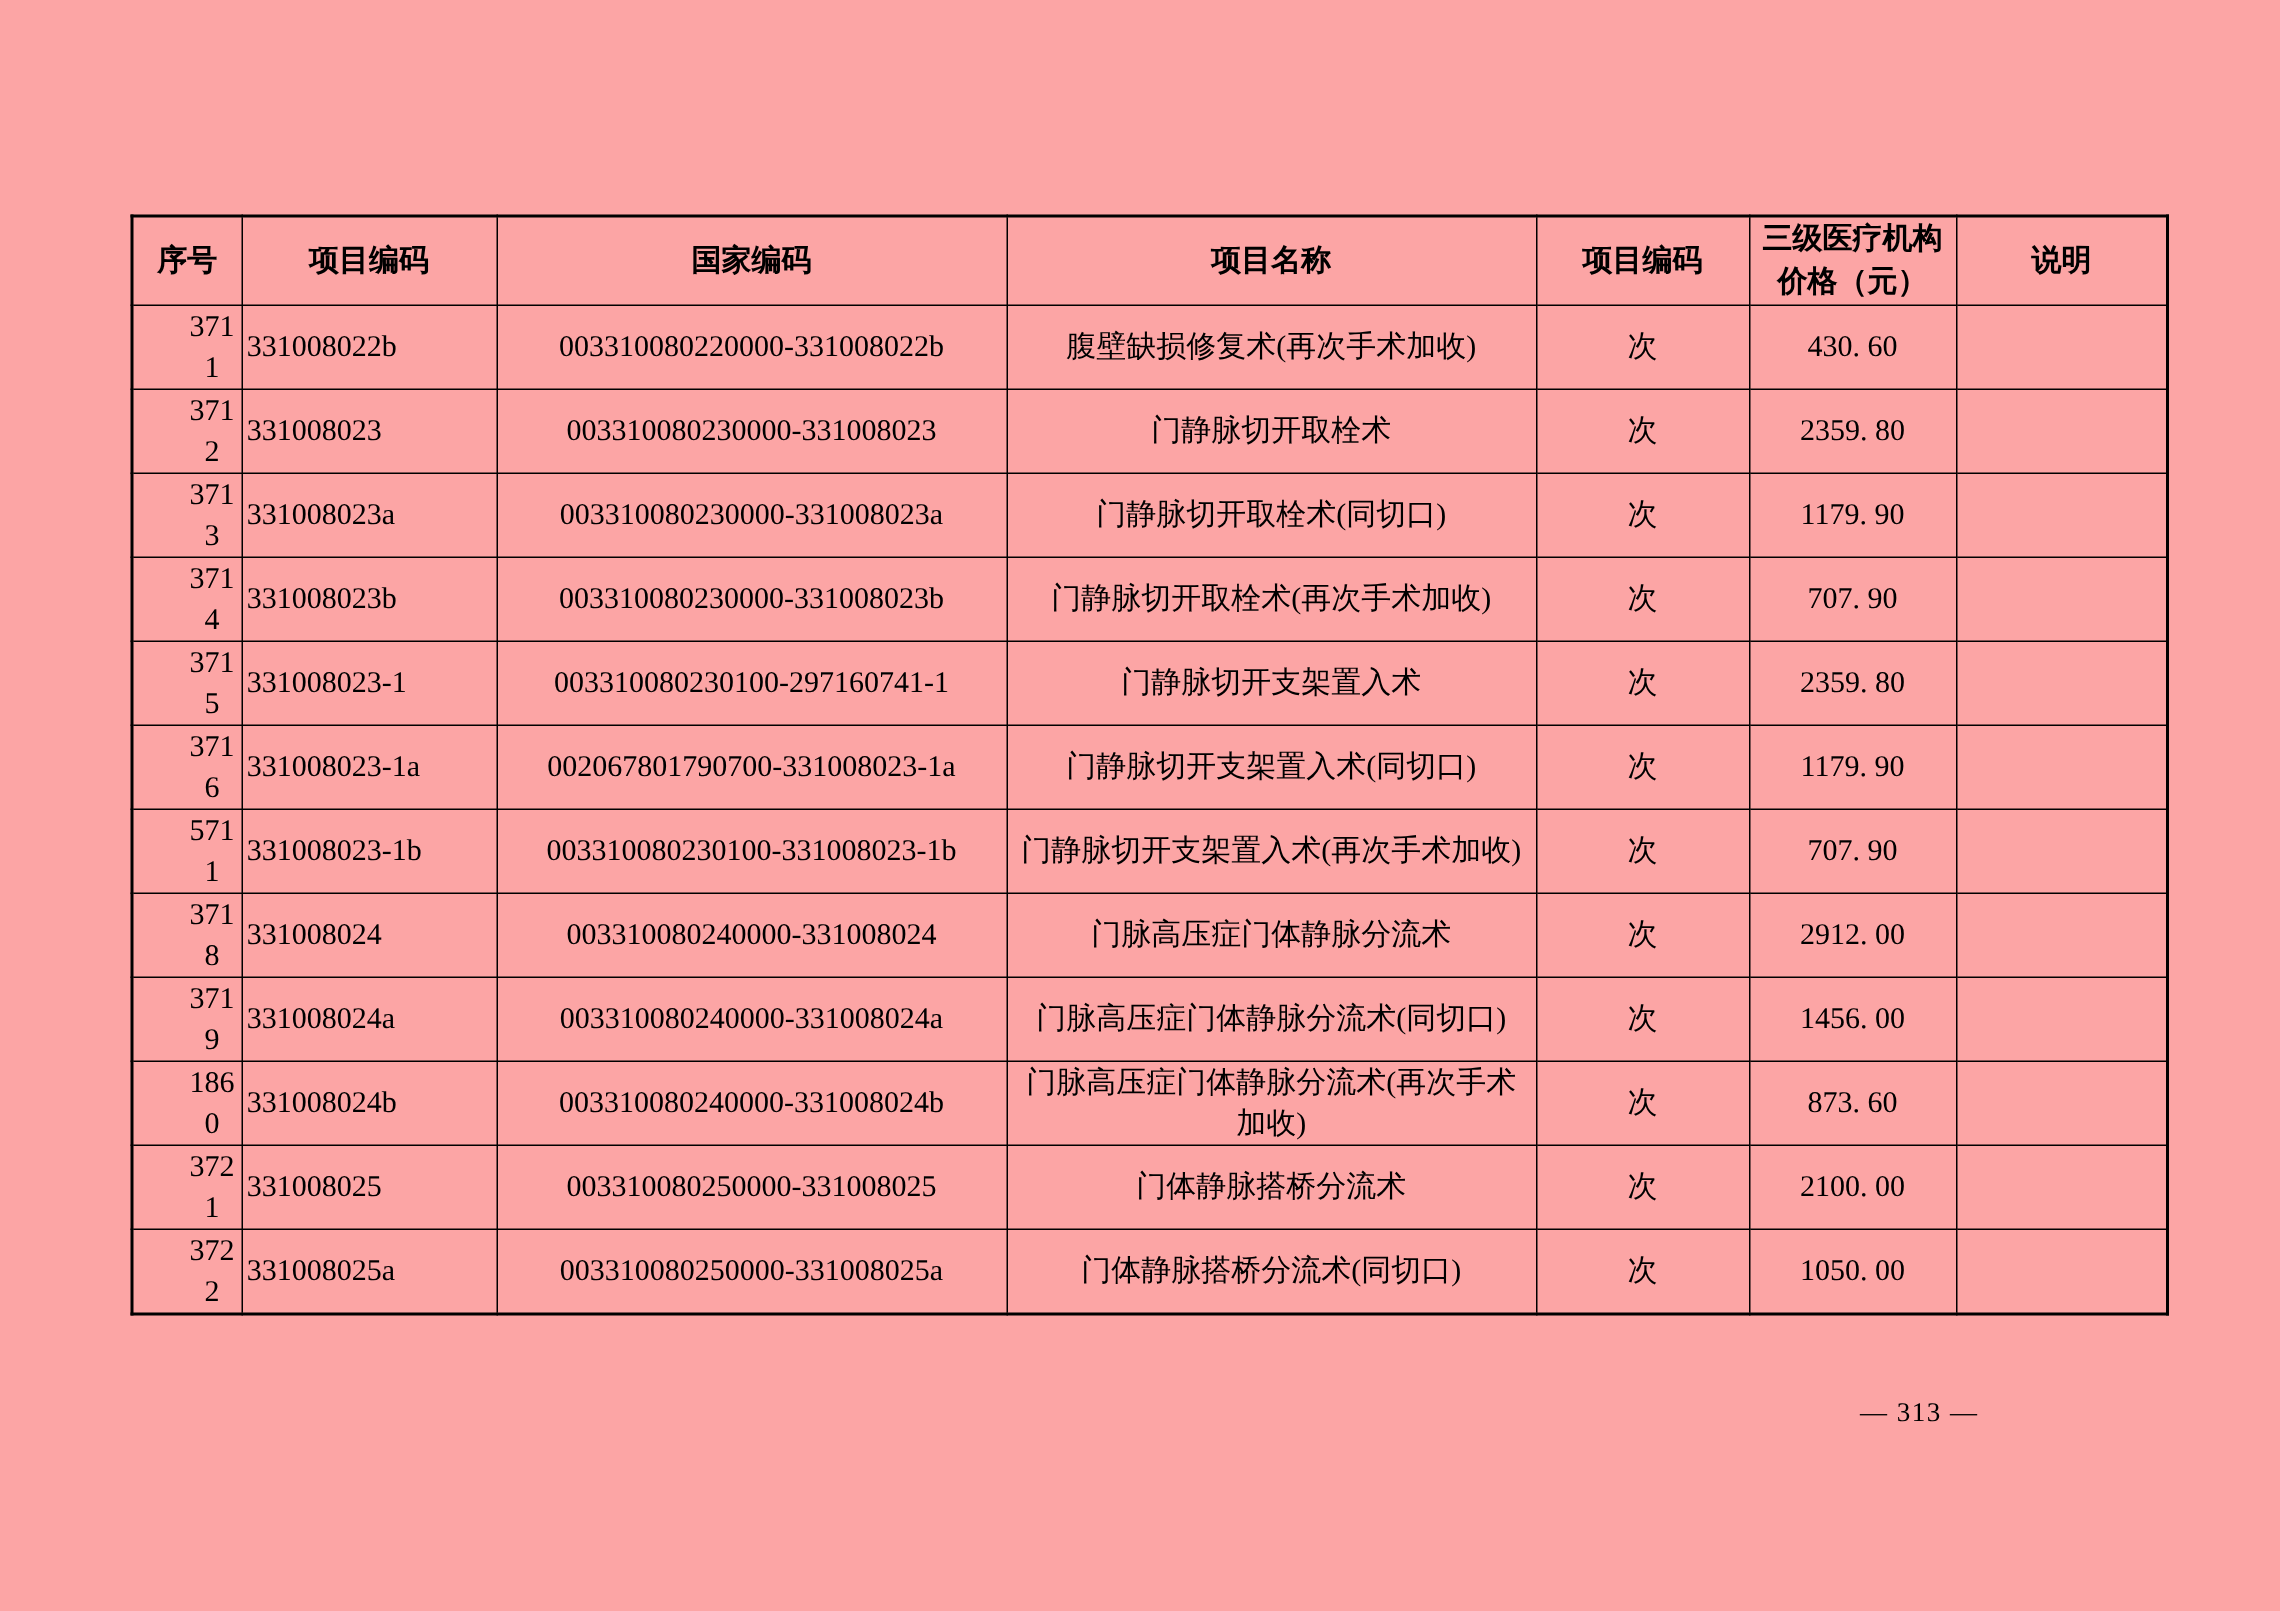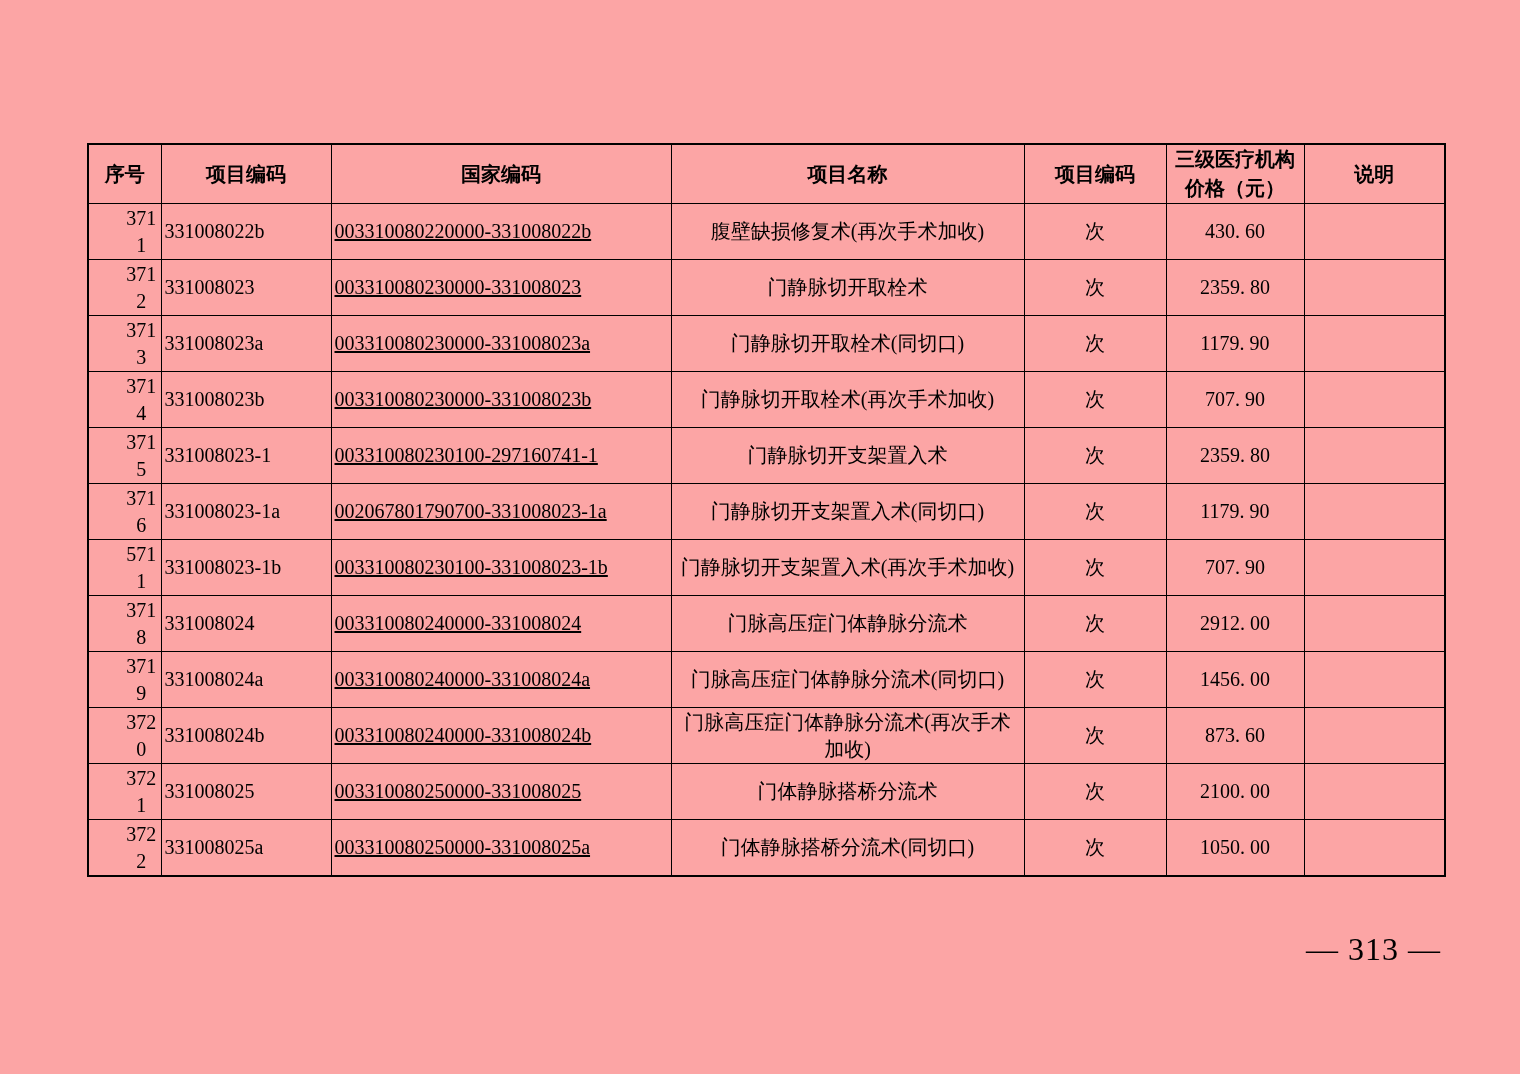--- a/index.html
+++ b/index.html
@@ -41,31 +41,31 @@
     font-weight: bold;
     text-align: center;
     padding: 0 6px;
     line-height: 1.45;
   }
   .price-table tbody td {
     height: 55px;
   }
   td.c-seq   { text-align: center; padding-left: 36px; }
   td.c-item  { text-align: left; margin-left: 16px; }
-  td.c-nat   { text-align: left; text-decoration: underline; }
+  td.c-nat   { text-align: center; }
   td.c-name  { text-align: center; }
   td.c-unit  { text-align: center; }
   td.c-price { text-align: center; }
   td.c-note  { text-align: center; }
   .footer-page-number {
     position: absolute;
-    left: 1306px;
+    left: 1240px;
     top: 931px;
     width: 140px;
-    font-size: 32px;
+    font-size: 18px;
     white-space: nowrap;
     letter-spacing: 1px;
   }
 </style>
 </head>
 <body>
 
 <div class="page">
 
   <table class="price-table">
@@ -165,21 +165,21 @@
         <tr>
       <td class="c-seq">3719</td>
       <td class="c-item">331008024a</td>
       <td class="c-nat">003310080240000-331008024a</td>
       <td class="c-name">门脉高压症门体静脉分流术(同切口)</td>
       <td class="c-unit">次</td>
       <td class="c-price">1456. 00</td>
       <td class="c-note"></td>
     </tr>
         <tr>
-      <td class="c-seq">3720</td>
+      <td class="c-seq">1860</td>
       <td class="c-item">331008024b</td>
       <td class="c-nat">003310080240000-331008024b</td>
       <td class="c-name">门脉高压症门体静脉分流术(再次手术加收)</td>
       <td class="c-unit">次</td>
       <td class="c-price">873. 60</td>
       <td class="c-note"></td>
     </tr>
         <tr>
       <td class="c-seq">3721</td>
       <td class="c-item">331008025</td>

